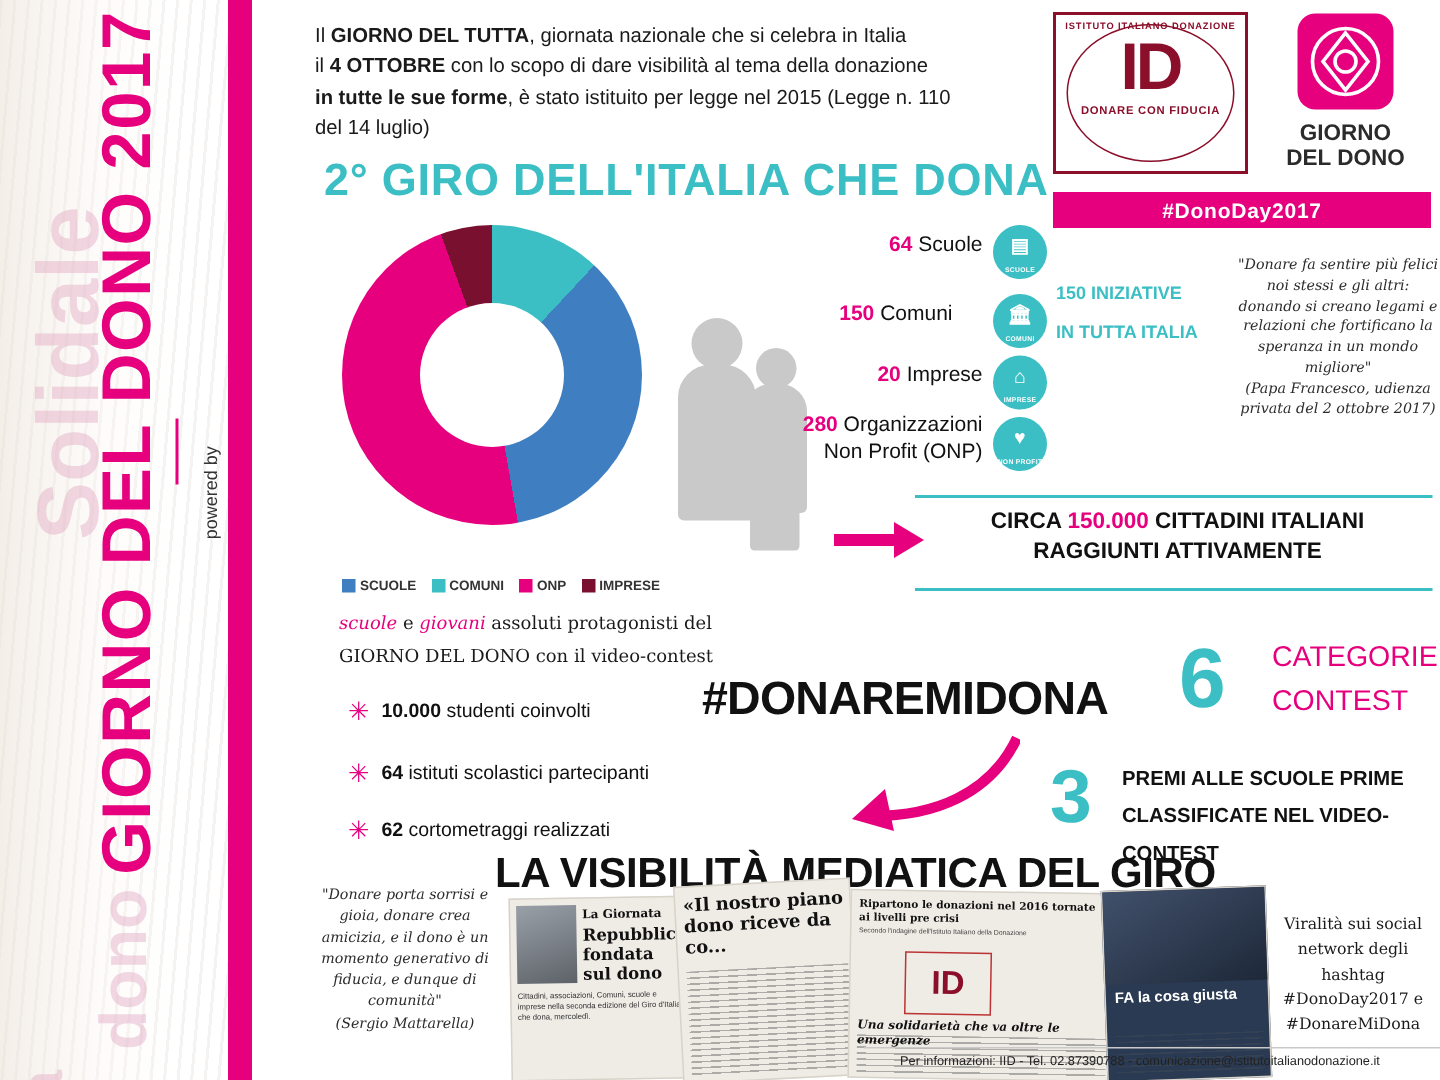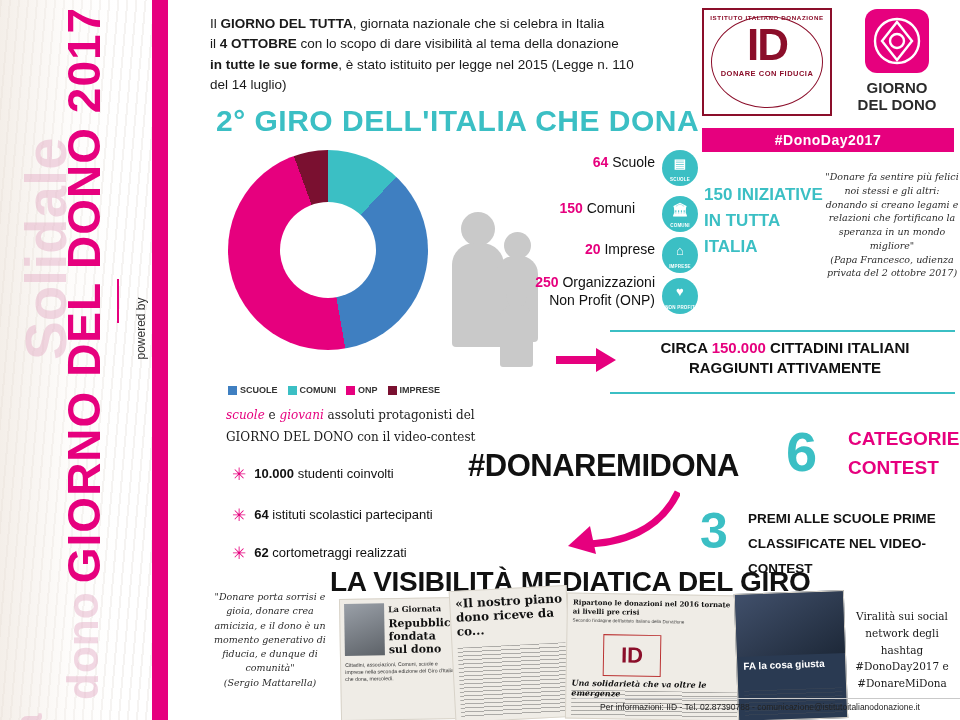--- a/index.html
+++ b/index.html
@@ -164,21 +164,21 @@
     letter-spacing:.2px;
   }
   .icon-box .glyph {
     position:absolute; left:50%; top:7px; transform:translateX(-50%);
     font-size:13px; line-height:13px;
   }
 
   
   #iniziative {
     position:absolute; left:704px; top:182px; width:130px;
-    color:#3bbfc4; font-size:17px; font-weight:bold; line-height:26px;
+    color:#3bbfc4; font-size:12px; font-weight:bold; line-height:26px;
   }
   
   #papa-quote {
     position:absolute; left:824px; top:170px; width:136px;
     font-family:"DejaVu Serif", serif;
     font-style:italic; font-size:9.5px; line-height:1.45; color:#2b2b2b;
     text-align:center;
   }
 
   
@@ -207,21 +207,21 @@
 
   
   #donaremidona {
     position:absolute; left:468px; top:448px;
     font-size:31px; font-weight:bold; color:#111; letter-spacing:-.5px;
   }
   #arrow-2 { position:absolute; left:560px; top:486px; width:120px; height:70px; }
 
   
   #six { position:absolute; left:786px; top:424px; font-size:56px; font-weight:bold; color:#3bbfc4; line-height:56px; }
-  #categorie { position:absolute; left:848px; top:424px; font-size:19px; font-weight:bold; color:#e6007e; line-height:29px; }
+  #categorie { position:absolute; left:848px; top:424px; font-size:19px; font-weight:normal; color:#e6007e; line-height:29px; }
   #three { position:absolute; left:700px; top:506px; font-size:50px; font-weight:bold; color:#3bbfc4; line-height:50px; }
   #premi { position:absolute; left:748px; top:506px; width:215px; font-size:13.5px; font-weight:bold; color:#111; line-height:25px; }
 
   
   #visibilita {
     position:absolute; left:330px; top:566px;
     font-size:28px; font-weight:bold; color:#111; letter-spacing:-.3px;
   }
 
   
@@ -358,21 +358,21 @@
 <div class="stat-row" style="left:480px; top:241px;">
   <b>20</b>
   <span>Imprese</span>
 </div>
 <div class="icon-box" style="left:662px; top:237px;">
   <span class="glyph">⌂</span>
   <span>IMPRESE</span>
 </div>
 
 <div class="stat-row" style="left:480px; top:274px;">
-  <b>250</b>
+  <b>280</b>
   <span>Organizzazioni</span>
 </div>
 <div class="stat-row" style="left:480px; top:292px;">
   <span>Non Profit (ONP)</span>
 </div>
 <div class="icon-box" style="left:662px; top:278px;">
   <span class="glyph">♥</span>
   <span>NON PROFIT</span>
 </div>
 

